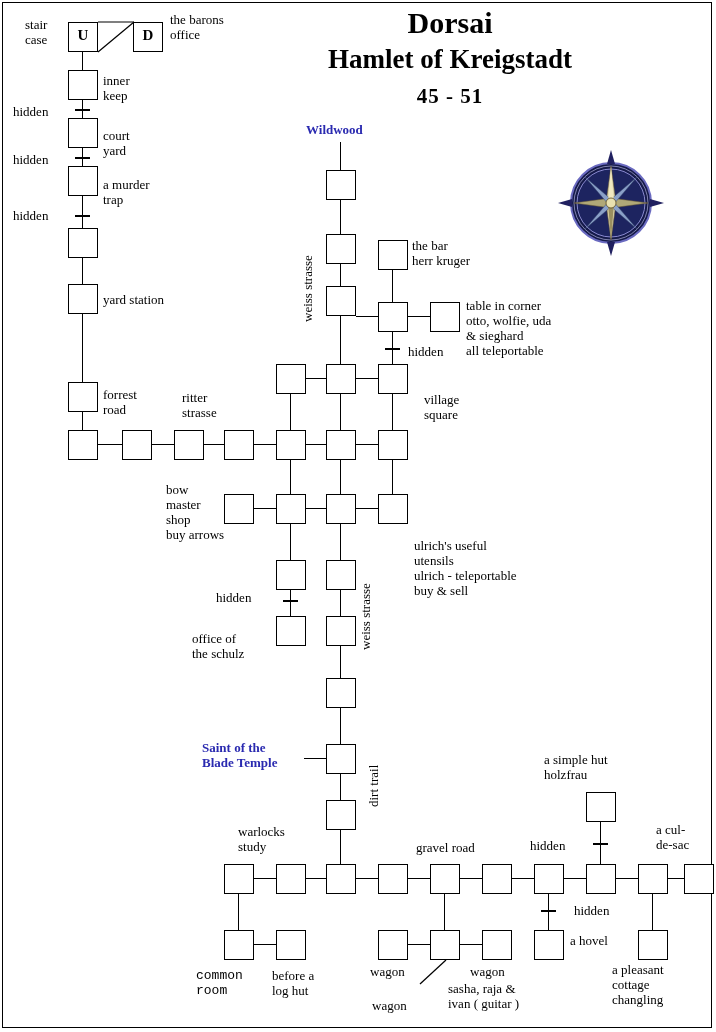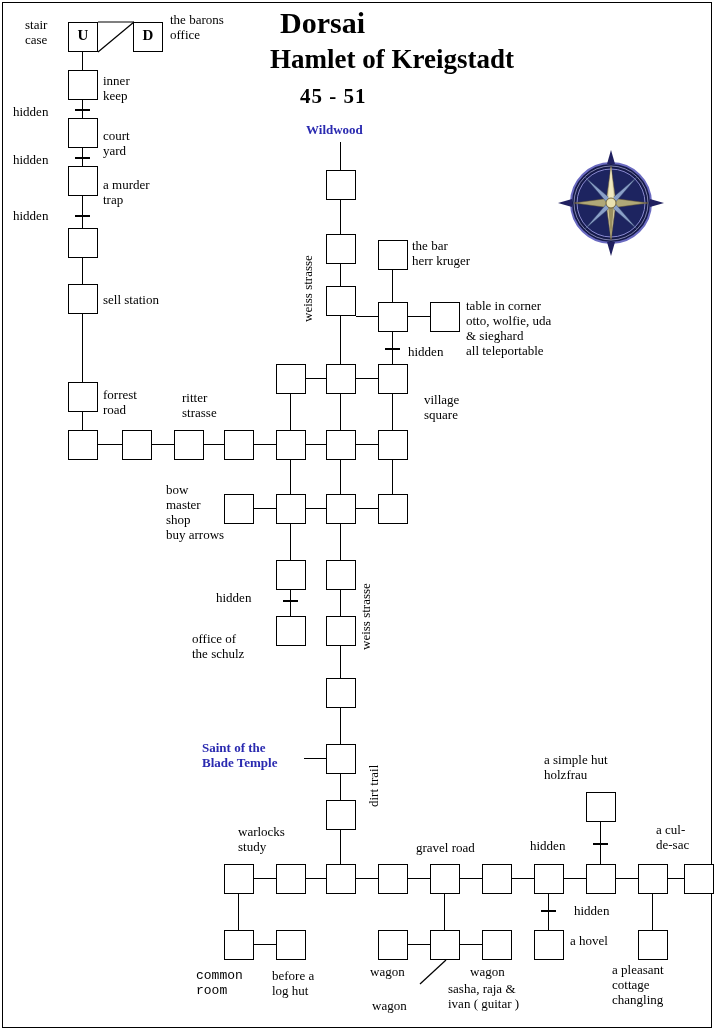--- a/index.html
+++ b/index.html
@@ -10,21 +10,21 @@
     color:#000000;
     position:relative;
     overflow:hidden;
   }
   #map{position:absolute;left:0;top:0;width:716px;height:1032px;}
   .frame{position:absolute;left:2px;top:2px;width:710px;height:1026px;border:1px solid #000;box-sizing:border-box;}
   .node{position:absolute;border:1px solid #000;background:#fff;box-sizing:border-box;}
   .line{position:absolute;background:#000;}
   .lbl{position:absolute;font-family:"Liberation Serif",serif;font-size:13px;line-height:15px;color:#000;white-space:pre;}
   .blue{color:#2a2ab0;font-weight:bold;}
-  .title{position:absolute;text-align:left;font-family:"Liberation Serif",serif;font-weight:bold;color:#000;}
+  .title{position:absolute;text-align:center;font-family:"Liberation Serif",serif;font-weight:bold;color:#000;}
   .t1{font-size:30px;}
   .t2{font-size:27px;}
   .t3{font-size:21px;letter-spacing:1px;}
   .vert{position:absolute;font-size:13px;font-family:"Liberation Serif",serif;
         writing-mode:vertical-rl;transform:rotate(180deg);white-space:pre;}
   .ltr{position:absolute;font-family:"Liberation Serif",serif;font-size:15px;font-weight:bold;text-align:center;}
   .compass{position:absolute;}
 </style>
 </head>
 <body>
@@ -94,21 +94,21 @@
 trap</div>
 
   <div class="line" style="left:82px;top:196px;width:1px;height:32px;"></div>
   <div class="line" style="left:75px;top:215px;width:15px;height:1.5px;"></div>
   <div class="lbl" style="left:13px;top:208px;">hidden</div>
 
   <div class="node" style="left:68px;top:228px;width:30px;height:30px;"></div>
   <div class="line" style="left:82px;top:258px;width:1px;height:26px;"></div>
 
   <div class="node" style="left:68px;top:284px;width:30px;height:30px;"></div>
-  <div class="lbl" style="left:103px;top:292px;">sell station</div>
+  <div class="lbl" style="left:103px;top:292px;">yard station</div>
 
   <div class="line" style="left:82px;top:314px;width:1px;height:68px;"></div>
   <div class="node" style="left:68px;top:382px;width:30px;height:30px;"></div>
   <div class="lbl" style="left:103px;top:387px;">forrest
 road</div>
 
   <div class="line" style="left:82px;top:412px;width:1px;height:18px;"></div>
   <div class="node" style="left:68px;top:430px;width:30px;height:30px;"></div>
 
   <div class="lbl" style="left:182px;top:390px;">ritter
@@ -178,20 +178,24 @@
 master
 shop
 buy arrows</div>
   <div class="line" style="left:254px;top:508px;width:22px;height:1px;"></div>
 
   <div class="node" style="left:276px;top:494px;width:30px;height:30px;"></div>
   <div class="line" style="left:306px;top:508px;width:20px;height:1px;"></div>
   <div class="node" style="left:326px;top:494px;width:30px;height:30px;"></div>
   <div class="line" style="left:356px;top:508px;width:22px;height:1px;"></div>
   <div class="node" style="left:378px;top:494px;width:30px;height:30px;"></div>
+  <div class="lbl" style="left:414px;top:538px;">ulrich's useful
+utensils
+ulrich - teleportable
+buy &amp; sell</div>
 
   <div class="line" style="left:290px;top:524px;width:1px;height:36px;"></div>
   <div class="node" style="left:276px;top:560px;width:30px;height:30px;"></div>
   <div class="line" style="left:290px;top:590px;width:1px;height:26px;"></div>
   <div class="line" style="left:283px;top:600px;width:15px;height:1.5px;"></div>
   <div class="lbl" style="left:216px;top:590px;">hidden</div>
   <div class="node" style="left:276px;top:616px;width:30px;height:30px;"></div>
   <div class="lbl" style="left:192px;top:631px;">office of
 the schulz</div>
 

